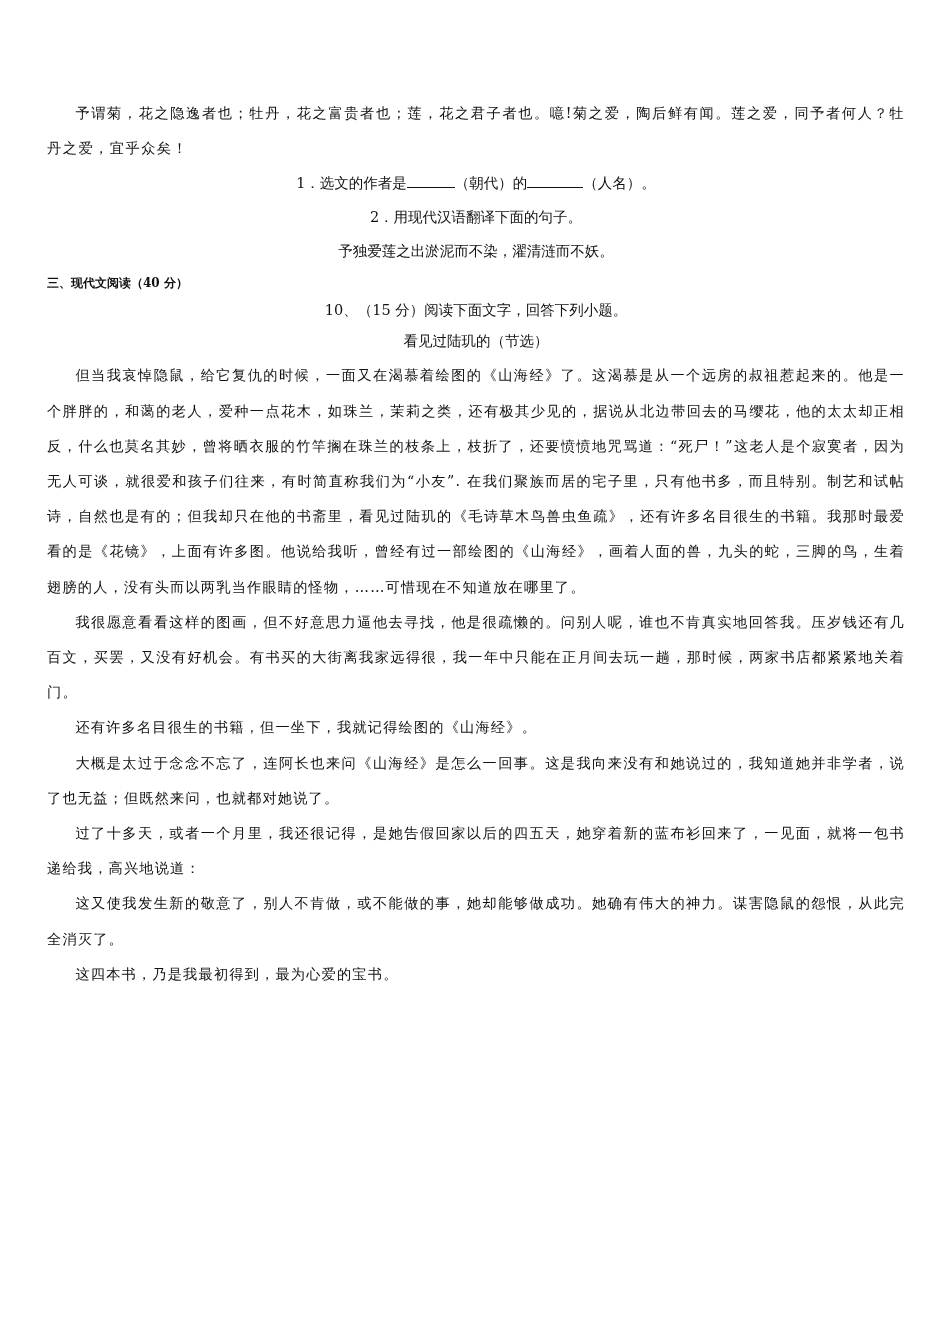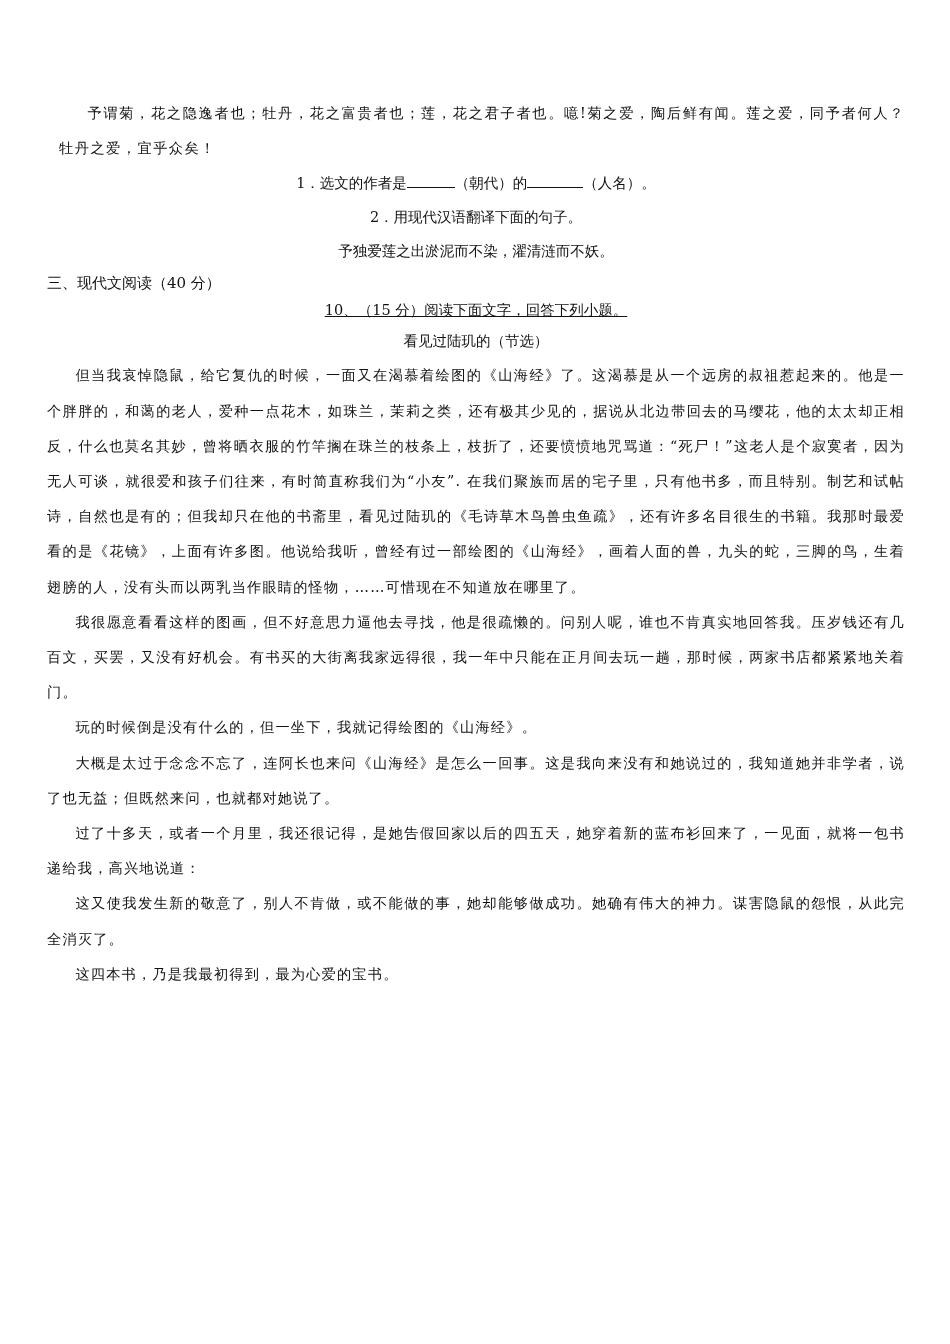--- a/index.html
+++ b/index.html
@@ -28,55 +28,55 @@
       text-indent: 2em;
       letter-spacing: 1.2px;
     }
     .q-line {
       font-size: 14.5px;
       line-height: 34px;
       white-space: nowrap;
       text-align: center;
     }
     .section-title {
-      font-weight: normal;
-      font-size: 15px;
+      font-weight: bold;
+      font-size: 12px;
       line-height: 26px;
       white-space: nowrap;
     }
-    .small-gap { line-height: 28px; text-decoration: underline; }
+    .small-gap { line-height: 28px; }
     .blank {
       display: inline-block;
       border-bottom: 1px solid #111;
       height: 14px;
       vertical-align: baseline;
     }
   </style>
 </head>
 <body>
 
 <div class="page">
 
-  <div class="para" style="letter-spacing:1.5px;margin-left:12px;">予谓菊，花之隐逸者也；牡丹，花之富贵者也；莲，花之君子者也。噫!菊之爱，陶后鲜有闻。莲之爱，同予者何人？牡丹之爱，宜乎众矣！</div>
+  <div class="para" style="letter-spacing:1.5px;">予谓菊，花之隐逸者也；牡丹，花之富贵者也；莲，花之君子者也。噫!菊之爱，陶后鲜有闻。莲之爱，同予者何人？牡丹之爱，宜乎众矣！</div>
 
   <div class="q-line">
     <span>1．</span><span>选文的作者是</span><span class="blank" style="width:48px;"></span><span>（朝代）的</span><span class="blank" style="width:56px;"></span><span>（人名）。</span>
   </div>
 
   <div class="q-line">
     <span>2．</span><span>用现代汉语翻译下面的句子。</span>
   </div>
   <div class="q-line">予独爱莲之出淤泥而不染，濯清涟而不妖。</div>
 
 
   <div class="section-title" style="margin-top:2px;">三、现代文阅读（40 分）</div>
   <div class="q-line small-gap">10、（15 分）阅读下面文字，回答下列小题。</div>
   <div class="q-line">看见过陆玑的（节选）</div>
 
   <div class="para">但当我哀悼隐鼠，给它复仇的时候，一面又在渴慕着绘图的《山海经》了。这渴慕是从一个远房的叔祖惹起来的。他是一个胖胖的，和蔼的老人，爱种一点花木，如珠兰，茉莉之类，还有极其少见的，据说从北边带回去的马缨花，他的太太却正相反，什么也莫名其妙，曾将晒衣服的竹竿搁在珠兰的枝条上，枝折了，还要愤愤地咒骂道：“死尸！”这老人是个寂寞者，因为无人可谈，就很爱和孩子们往来，有时简直称我们为“小友”. 在我们聚族而居的宅子里，只有他书多，而且特别。制艺和试帖诗，自然也是有的；但我却只在他的书斋里，看见过陆玑的《毛诗草木鸟兽虫鱼疏》，还有许多名目很生的书籍。我那时最爱看的是《花镜》，上面有许多图。他说给我听，曾经有过一部绘图的《山海经》，画着人面的兽，九头的蛇，三脚的鸟，生着翅膀的人，没有头而以两乳当作眼睛的怪物，……可惜现在不知道放在哪里了。</div>
   <div class="para">我很愿意看看这样的图画，但不好意思力逼他去寻找，他是很疏懒的。问别人呢，谁也不肯真实地回答我。压岁钱还有几百文，买罢，又没有好机会。有书买的大街离我家远得很，我一年中只能在正月间去玩一趟，那时候，两家书店都紧紧地关着门。</div>
-  <div class="para">玩的时候倒是没有什么的，但一坐下，我就记得绘图的《山海经》。</div>
+  <div class="para">还有许多名目很生的书籍，但一坐下，我就记得绘图的《山海经》。</div>
   <div class="para">大概是太过于念念不忘了，连阿长也来问《山海经》是怎么一回事。这是我向来没有和她说过的，我知道她并非学者，说了也无益；但既然来问，也就都对她说了。</div>
   <div class="para">过了十多天，或者一个月里，我还很记得，是她告假回家以后的四五天，她穿着新的蓝布衫回来了，一见面，就将一包书递给我，高兴地说道：</div>
   <div class="para">这又使我发生新的敬意了，别人不肯做，或不能做的事，她却能够做成功。她确有伟大的神力。谋害隐鼠的怨恨，从此完全消灭了。</div>
   <div class="para">这四本书，乃是我最初得到，最为心爱的宝书。</div>
 
 </div>
 
 </body></html>

